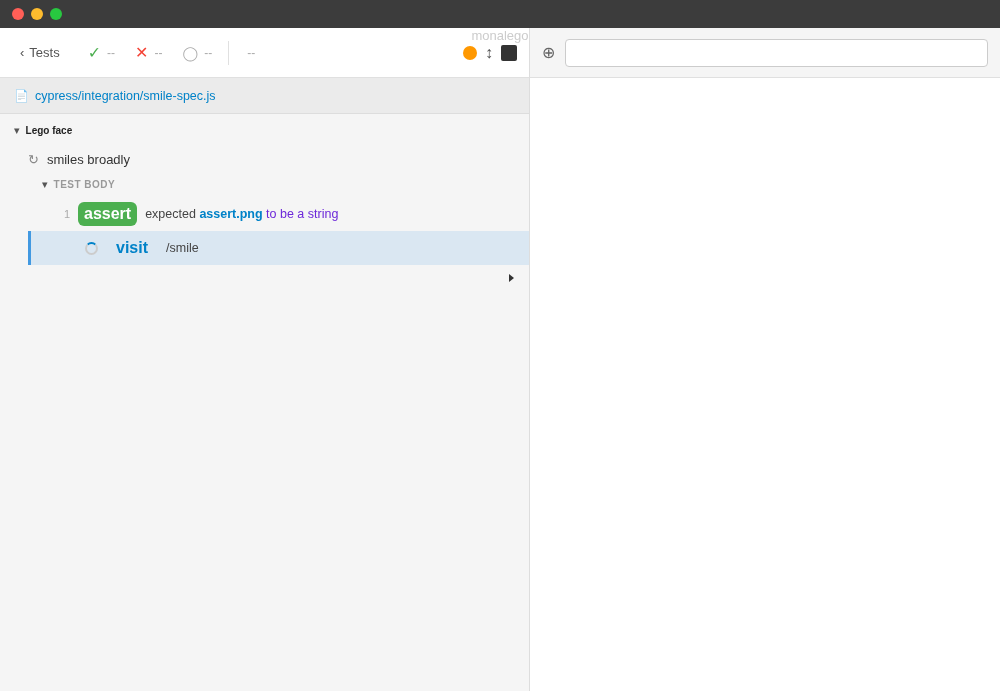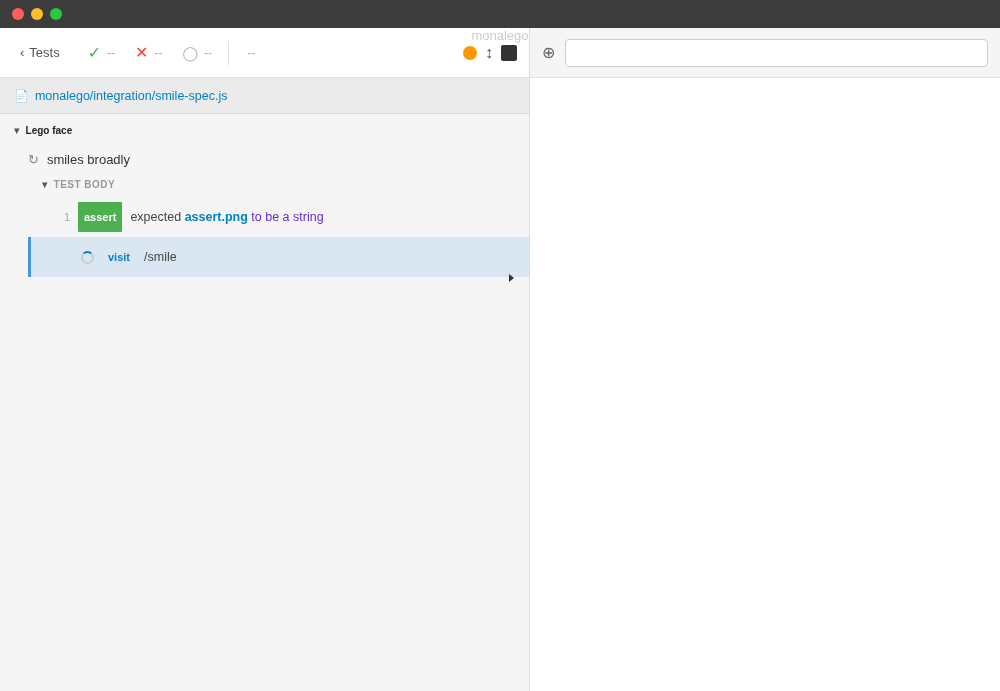--- a/index.html
+++ b/index.html
@@ -197,32 +197,33 @@
       gap: 8px;
       font-size: 12.5px;
       cursor: pointer;
     }
     .command-row.highlighted {
       background: rgba(66, 153, 225, 0.15);
       border-left: 3px solid #4299e1;
     }
     .command-row.loading {
       color: #666;
+      gap: 12px;
     }
     .line-num {
       color: #aaa;
       font-size: 11px;
       min-width: 14px;
       text-align: right;
     }
     .cmd-badge {
       display: inline-block;
-      padding: 9px 6px;
-      border-radius: 1px;
-      font-size: 11px;
+      padding: 3px 6px;
+      border-radius: 6px;
+      font-size: 16px;
       font-weight: 600;
       color: #fff;
     }
     .cmd-badge.assert { background: #4caf50; }
     .cmd-badge.visit { 
       background: transparent; 
       color: #0082c8;
       font-weight: 600;
       border: none;
     }
@@ -343,21 +344,21 @@
 
       <div class="toolbar-right">
         <div class="orange-dot"></div>
         <span class="arrow-icon">↕</span>
         <div class="stop-icon"></div>
       </div>
     </div>
 
     <div class="filepath-bar">
       <span class="file-icon">📄</span>
-      <span class="filepath-text">monalego/integration/smile-spec.js</span>
+      <span class="filepath-text">cypress/integration/smile-spec.js</span>
     </div>
 
     <div class="test-content cursor-area">
 
       <div class="suite-header">
         <span class="chevron-down">▾</span>
         <span class="suite-title">Lego face</span>
       </div>
 
       <div class="test-row">

